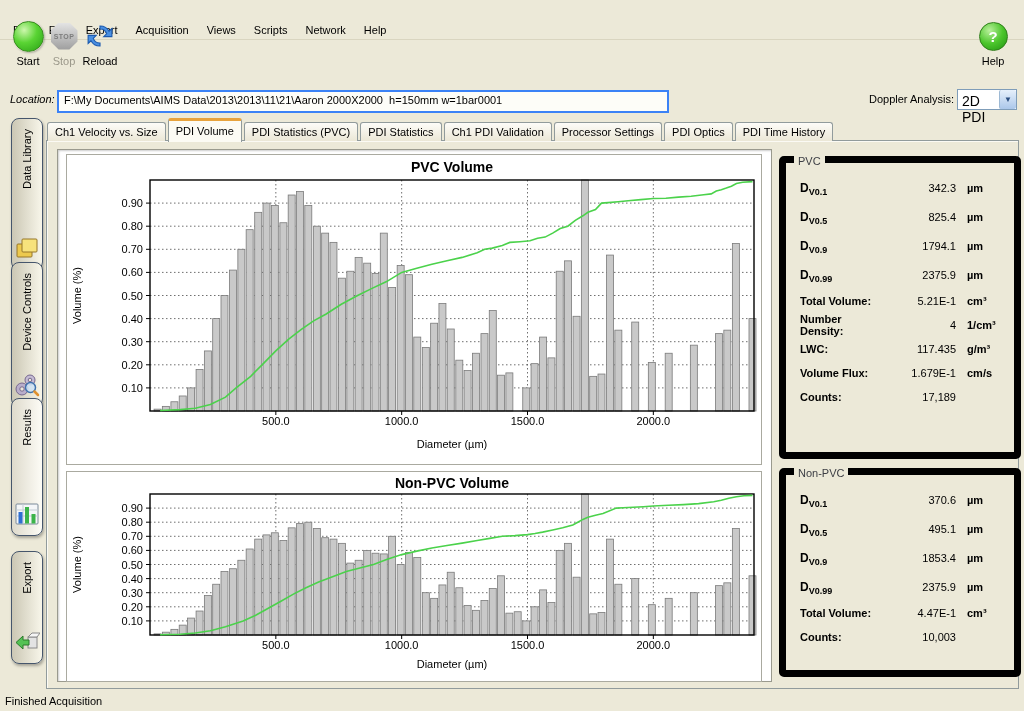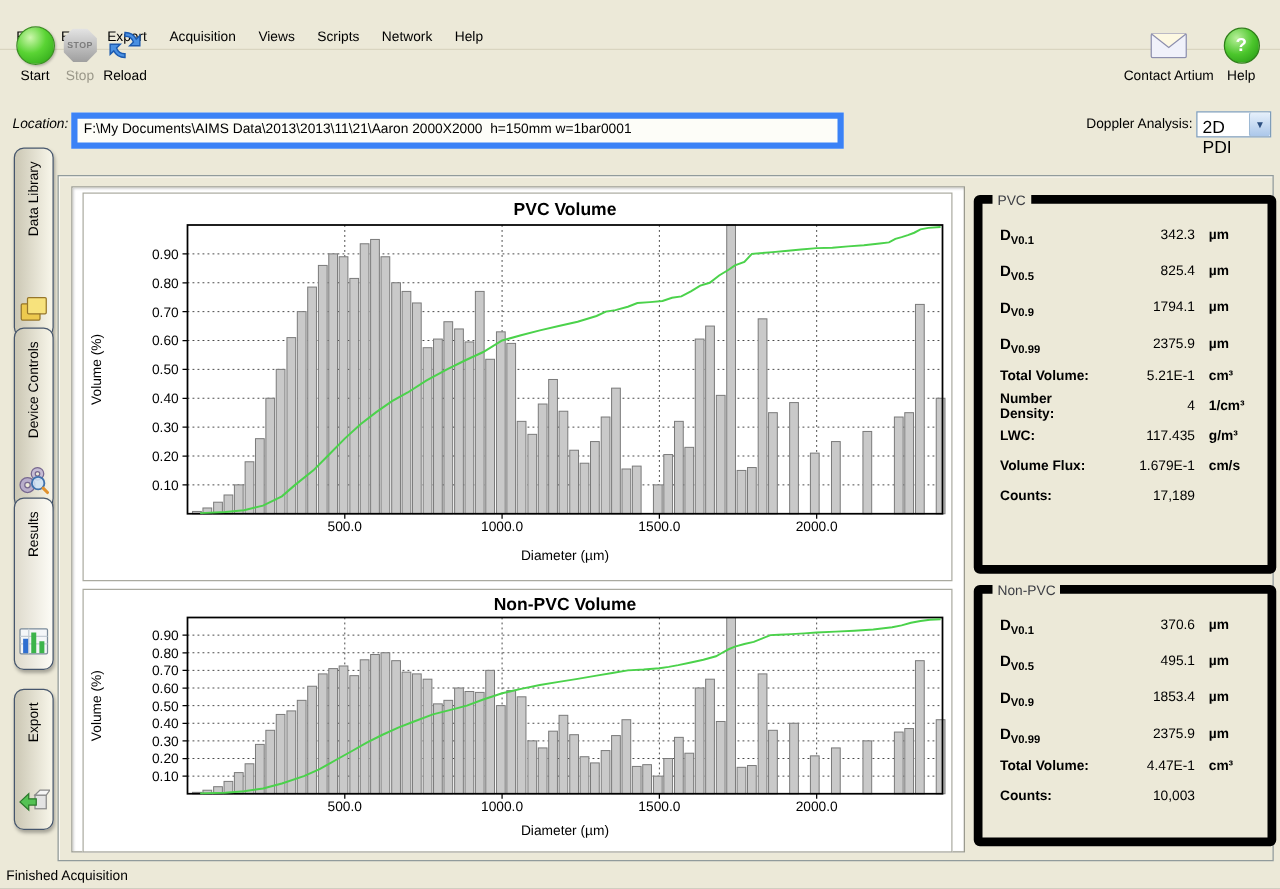--- a/index.html
+++ b/index.html
@@ -26,21 +26,21 @@
   .icon-stop span{font-size:7px;font-weight:bold;color:#7c7c7c;letter-spacing:.4px;}
   .icon-help{width:27px;height:27px;border-radius:50%;
     background:radial-gradient(circle at 35% 28%,#b9f09b 0%,#4cc62c 50%,#1f9210 100%);
     border:1px solid #2f7f1a;display:flex;align-items:center;justify-content:center;
     color:#fff;font-weight:bold;font-size:15px;}
 
   
   .loc-row{position:absolute;top:88px;left:0;right:0;height:24px;}
   .loc-label{position:absolute;left:10px;top:5px;font-style:italic;}
   .loc-field{position:absolute;left:57px;top:2px;width:598px;height:15px;background:#fdfdf8;
-    border:5px solid #3b82f6;padding:2px 5px;white-space:pre;overflow:hidden;font-size:11px;}
+    border:2px solid #3b82f6;padding:2px 5px;white-space:pre;overflow:hidden;font-size:11px;}
   .dop-label{position:absolute;left:869px;top:5px;}
   .combo{position:absolute;left:957px;top:1px;width:58px;height:19px;border:1px solid #7f9db9;
     background:#fff;display:flex;align-items:stretch;cursor:default;}
   .combo .val{flex:1;padding:3px 0 0 4px;font-size:14px;}
   .combo .btn{width:16px;display:flex;align-items:center;justify-content:center;
     background:linear-gradient(#e6f0fb,#abc7ea);border-left:1px solid #9db9d4;border-radius:2px;
     color:#2c4f80;font-size:8px;}
 
   
   .side-btn{position:absolute;left:11px;width:30px;border:1px solid #46566c;border-radius:8px;
@@ -123,29 +123,20 @@
     <div class="tool-btn" style="left:76px;width:48px;">
       <div class="ticon">
         <svg width="30" height="30" viewBox="0 0 24 24">
           <path d="M12 4a8 8 0 0 1 7.2 4.2L21.5 6v6.5H15l2.4-2.4A5.6 5.6 0 0 0 12 6.4z" fill="#4a90e2" stroke="#1d5bb0" stroke-width="0.9"></path>
           <path d="M12 20a8 8 0 0 1-7.2-4.2L2.5 18v-6.5H9l-2.4 2.4A5.6 5.6 0 0 0 12 17.6z" fill="#4a90e2" stroke="#1d5bb0" stroke-width="0.9"></path>
         </svg>
       </div>
       <span class="tlabel">Reload</span>
     </div>
 
-    <div class="tool-btn" style="left:894px;width:82px;">
-      <div class="ticon">
-        <svg width="30" height="21" viewBox="0 0 30 21">
-          <rect x="1" y="1" width="28" height="19" rx="1" fill="#f0f1fa" stroke="#8d8fae"></rect>
-          <path d="M1 1 L15 12 L29 1" fill="#fdf8e2" stroke="#8d8fae"></path>
-        </svg>
-      </div>
-      <span class="tlabel">Contact Artium</span>
-    </div>
     <div class="tool-btn" style="left:968px;width:50px;">
       <div class="ticon">
           <div class="icon-help">
             <span>?</span>
           </div>
         </div>
       <span class="tlabel">Help</span>
     </div>
   </div>
 
@@ -193,20 +184,30 @@
       <div class="side-btn" style="top: 551px; height: 95px;">
         <span class="vlabel">Export</span>
         <span><svg width="26" height="26" viewBox="0 0 26 26">
             <rect x="14" y="8" width="9" height="11" fill="#e3e3e3" stroke="#8a8a8a"></rect>
             <path d="M14 8 L18 4 L26 4 L23 8 Z" fill="#f5f5f5" stroke="#8a8a8a"></path>
             <path d="M15 11 L9 11 L9 7 L2 13.5 L9 20 L9 16 L15 16 Z" fill="#54c254" stroke="#2c7a2c"></path>
           </svg></span>
       </div>
     </div>
 
+  <div class="tabstrip" id="tabstrip">
+      <div class="tab">Ch1 Velocity vs. Size</div>
+      <div class="tab active">PDI Volume</div>
+      <div class="tab">PDI Statistics (PVC)</div>
+      <div class="tab">PDI Statistics</div>
+      <div class="tab">Ch1 PDI Validation</div>
+      <div class="tab">Processor Settings</div>
+      <div class="tab">PDI Optics</div>
+      <div class="tab">PDI Time History</div>
+    </div>
 
   <div class="tab-panel">
     <div class="charts-region">
       <div class="chart-box" id="chart-box-0">
         <svg id="chart-0" width="694" height="309" viewBox="0 0 694 309">
             <rect x="0" y="0" width="694" height="309" fill="#ffffff"></rect>
             <line x1="83" y1="232.9" x2="687" y2="232.9" stroke="#4a4a4a" stroke-width="0.8" stroke-dasharray="1.5,2.5"></line>
             <line x1="83" y1="209.8" x2="687" y2="209.8" stroke="#4a4a4a" stroke-width="0.8" stroke-dasharray="1.5,2.5"></line>
             <line x1="83" y1="186.7" x2="687" y2="186.7" stroke="#4a4a4a" stroke-width="0.8" stroke-dasharray="1.5,2.5"></line>
             <line x1="83" y1="163.6" x2="687" y2="163.6" stroke="#4a4a4a" stroke-width="0.8" stroke-dasharray="1.5,2.5"></line>

